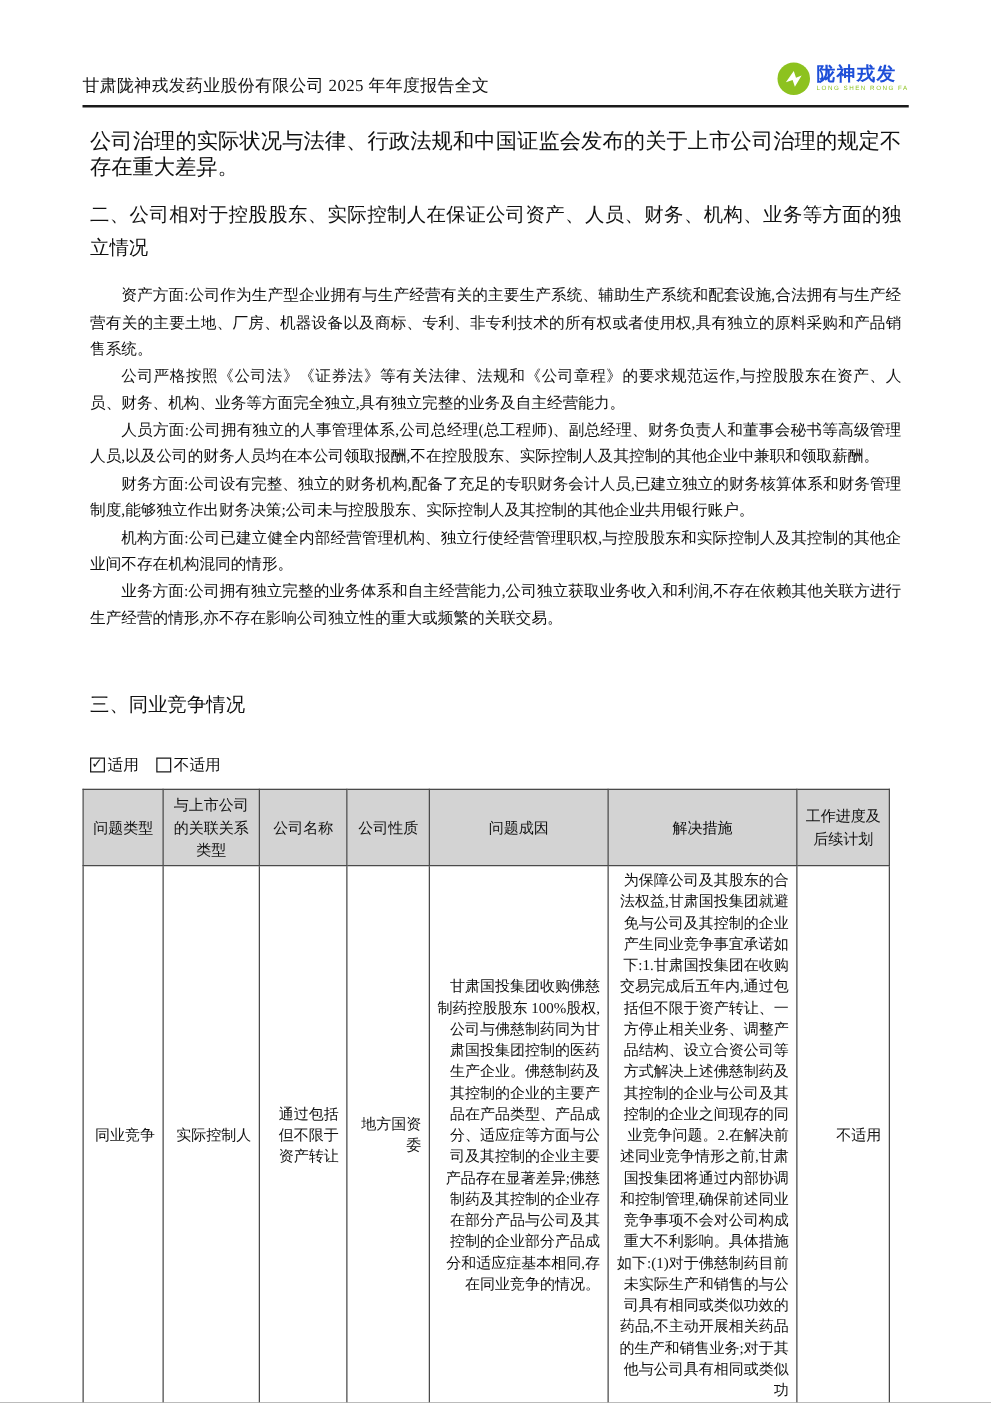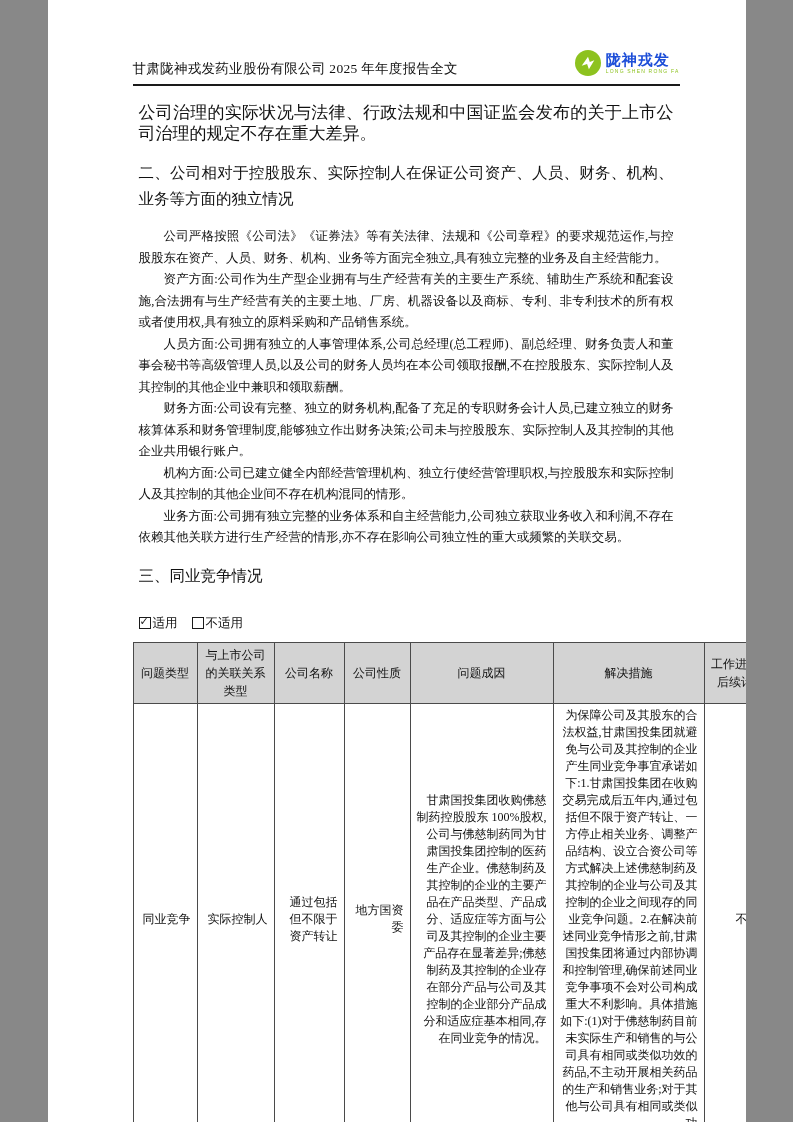--- a/index.html
+++ b/index.html
@@ -1,18 +1,18 @@
 <!DOCTYPE html>
 <html lang="zh"><head>
 <meta charset="utf-8">
 <style>
   html,body{margin:0;padding:0;background:#888;}
   .page{
-    width:698px;height:1122px;margin:0 auto;background:#ffffff;
-    box-sizing:border-box;padding:50px 66px 0 85px;overflow:hidden;
+    width:793px;height:1122px;margin:0 auto;background:#ffffff;
+    box-sizing:border-box;padding:50px 66px 0 66px;overflow:hidden;
     font-family:"Liberation Serif","DejaVu Serif",serif;color:#111;
     position:relative;
   }
   
   .doc-header{
     display:flex;justify-content:space-between;align-items:flex-end;
     border-bottom:2px solid #1a1a1a;padding-bottom:6px;
   }
   .doc-title{font-size:13.5px;letter-spacing:0.3px;}
   .logo{display:flex;align-items:center;gap:5px;padding-bottom:2px;}
@@ -23,21 +23,21 @@
     font-weight:bold;font-size:15px;color:#1d4ed8;letter-spacing:1px;}
   .logo-en{font-family:"Liberation Sans","DejaVu Sans",sans-serif;
     font-size:5px;color:#8dc21f;letter-spacing:1.2px;margin-top:2px;}
   
   .intro{font-size:17px;line-height:21px;margin:16px 6px 0 6px;text-align:justify;}
   h2.sec{
     font-family:"Liberation Sans","DejaVu Sans",sans-serif;
     font-size:15.5px;font-weight:normal;line-height:26px;
     margin:16px 6px 14px 6px;text-align:justify;
   }
-  h2.sec3{margin-top:14px;margin-bottom:0;}
+  h2.sec3{margin-top:46px;margin-bottom:0;}
   .para{font-size:12.5px;line-height:21.5px;margin:0 6px;text-align:justify;
     text-indent:2em;}
   
   .applicability{margin:26px 6px 10px 6px;font-size:12.5px;display:flex;
     align-items:center;gap:14px;}
   .chk-group{display:flex;align-items:center;gap:2px;}
   .checkbox{width:10px;height:10px;border:1px solid #1a1a1a;display:inline-block;
     position:relative;background:#fff;flex:0 0 auto;}
   .checkbox.checked::after{
     content:"\2713";position:absolute;left:0;top:-3px;font-size:11px;color:#1a1a1a;
@@ -87,22 +87,22 @@
         <span class="logo-cn">陇神戎发</span>
         <span class="logo-en">LONG SHEN RONG FA</span>
       </span>
     </div>
   </div>
 
   <p class="intro">公司治理的实际状况与法律、行政法规和中国证监会发布的关于上市公司治理的规定不存在重大差异。</p>
 
   <h2 class="sec">二、公司相对于控股股东、实际控制人在保证公司资产、人员、财务、机构、业务等方面的独立情况</h2>
 
+  <p class="para">资产方面:公司作为生产型企业拥有与生产经营有关的主要生产系统、辅助生产系统和配套设施,合法拥有与生产经营有关的主要土地、厂房、机器设备以及商标、专利、非专利技术的所有权或者使用权,具有独立的原料采购和产品销售系统。</p>
   <p class="para">公司严格按照《公司法》《证券法》等有关法律、法规和《公司章程》的要求规范运作,与控股股东在资产、人员、财务、机构、业务等方面完全独立,具有独立完整的业务及自主经营能力。</p>
-  <p class="para">资产方面:公司作为生产型企业拥有与生产经营有关的主要生产系统、辅助生产系统和配套设施,合法拥有与生产经营有关的主要土地、厂房、机器设备以及商标、专利、非专利技术的所有权或者使用权,具有独立的原料采购和产品销售系统。</p>
   <p class="para">人员方面:公司拥有独立的人事管理体系,公司总经理(总工程师)、副总经理、财务负责人和董事会秘书等高级管理人员,以及公司的财务人员均在本公司领取报酬,不在控股股东、实际控制人及其控制的其他企业中兼职和领取薪酬。</p>
   <p class="para">财务方面:公司设有完整、独立的财务机构,配备了充足的专职财务会计人员,已建立独立的财务核算体系和财务管理制度,能够独立作出财务决策;公司未与控股股东、实际控制人及其控制的其他企业共用银行账户。</p>
   <p class="para">机构方面:公司已建立健全内部经营管理机构、独立行使经营管理职权,与控股股东和实际控制人及其控制的其他企业间不存在机构混同的情形。</p>
   <p class="para">业务方面:公司拥有独立完整的业务体系和自主经营能力,公司独立获取业务收入和利润,不存在依赖其他关联方进行生产经营的情形,亦不存在影响公司独立性的重大或频繁的关联交易。</p>
 
   <h2 class="sec sec3">三、同业竞争情况</h2>
 
   <div class="applicability">
     <span class="chk-group">
       <span class="checkbox checked"></span>

